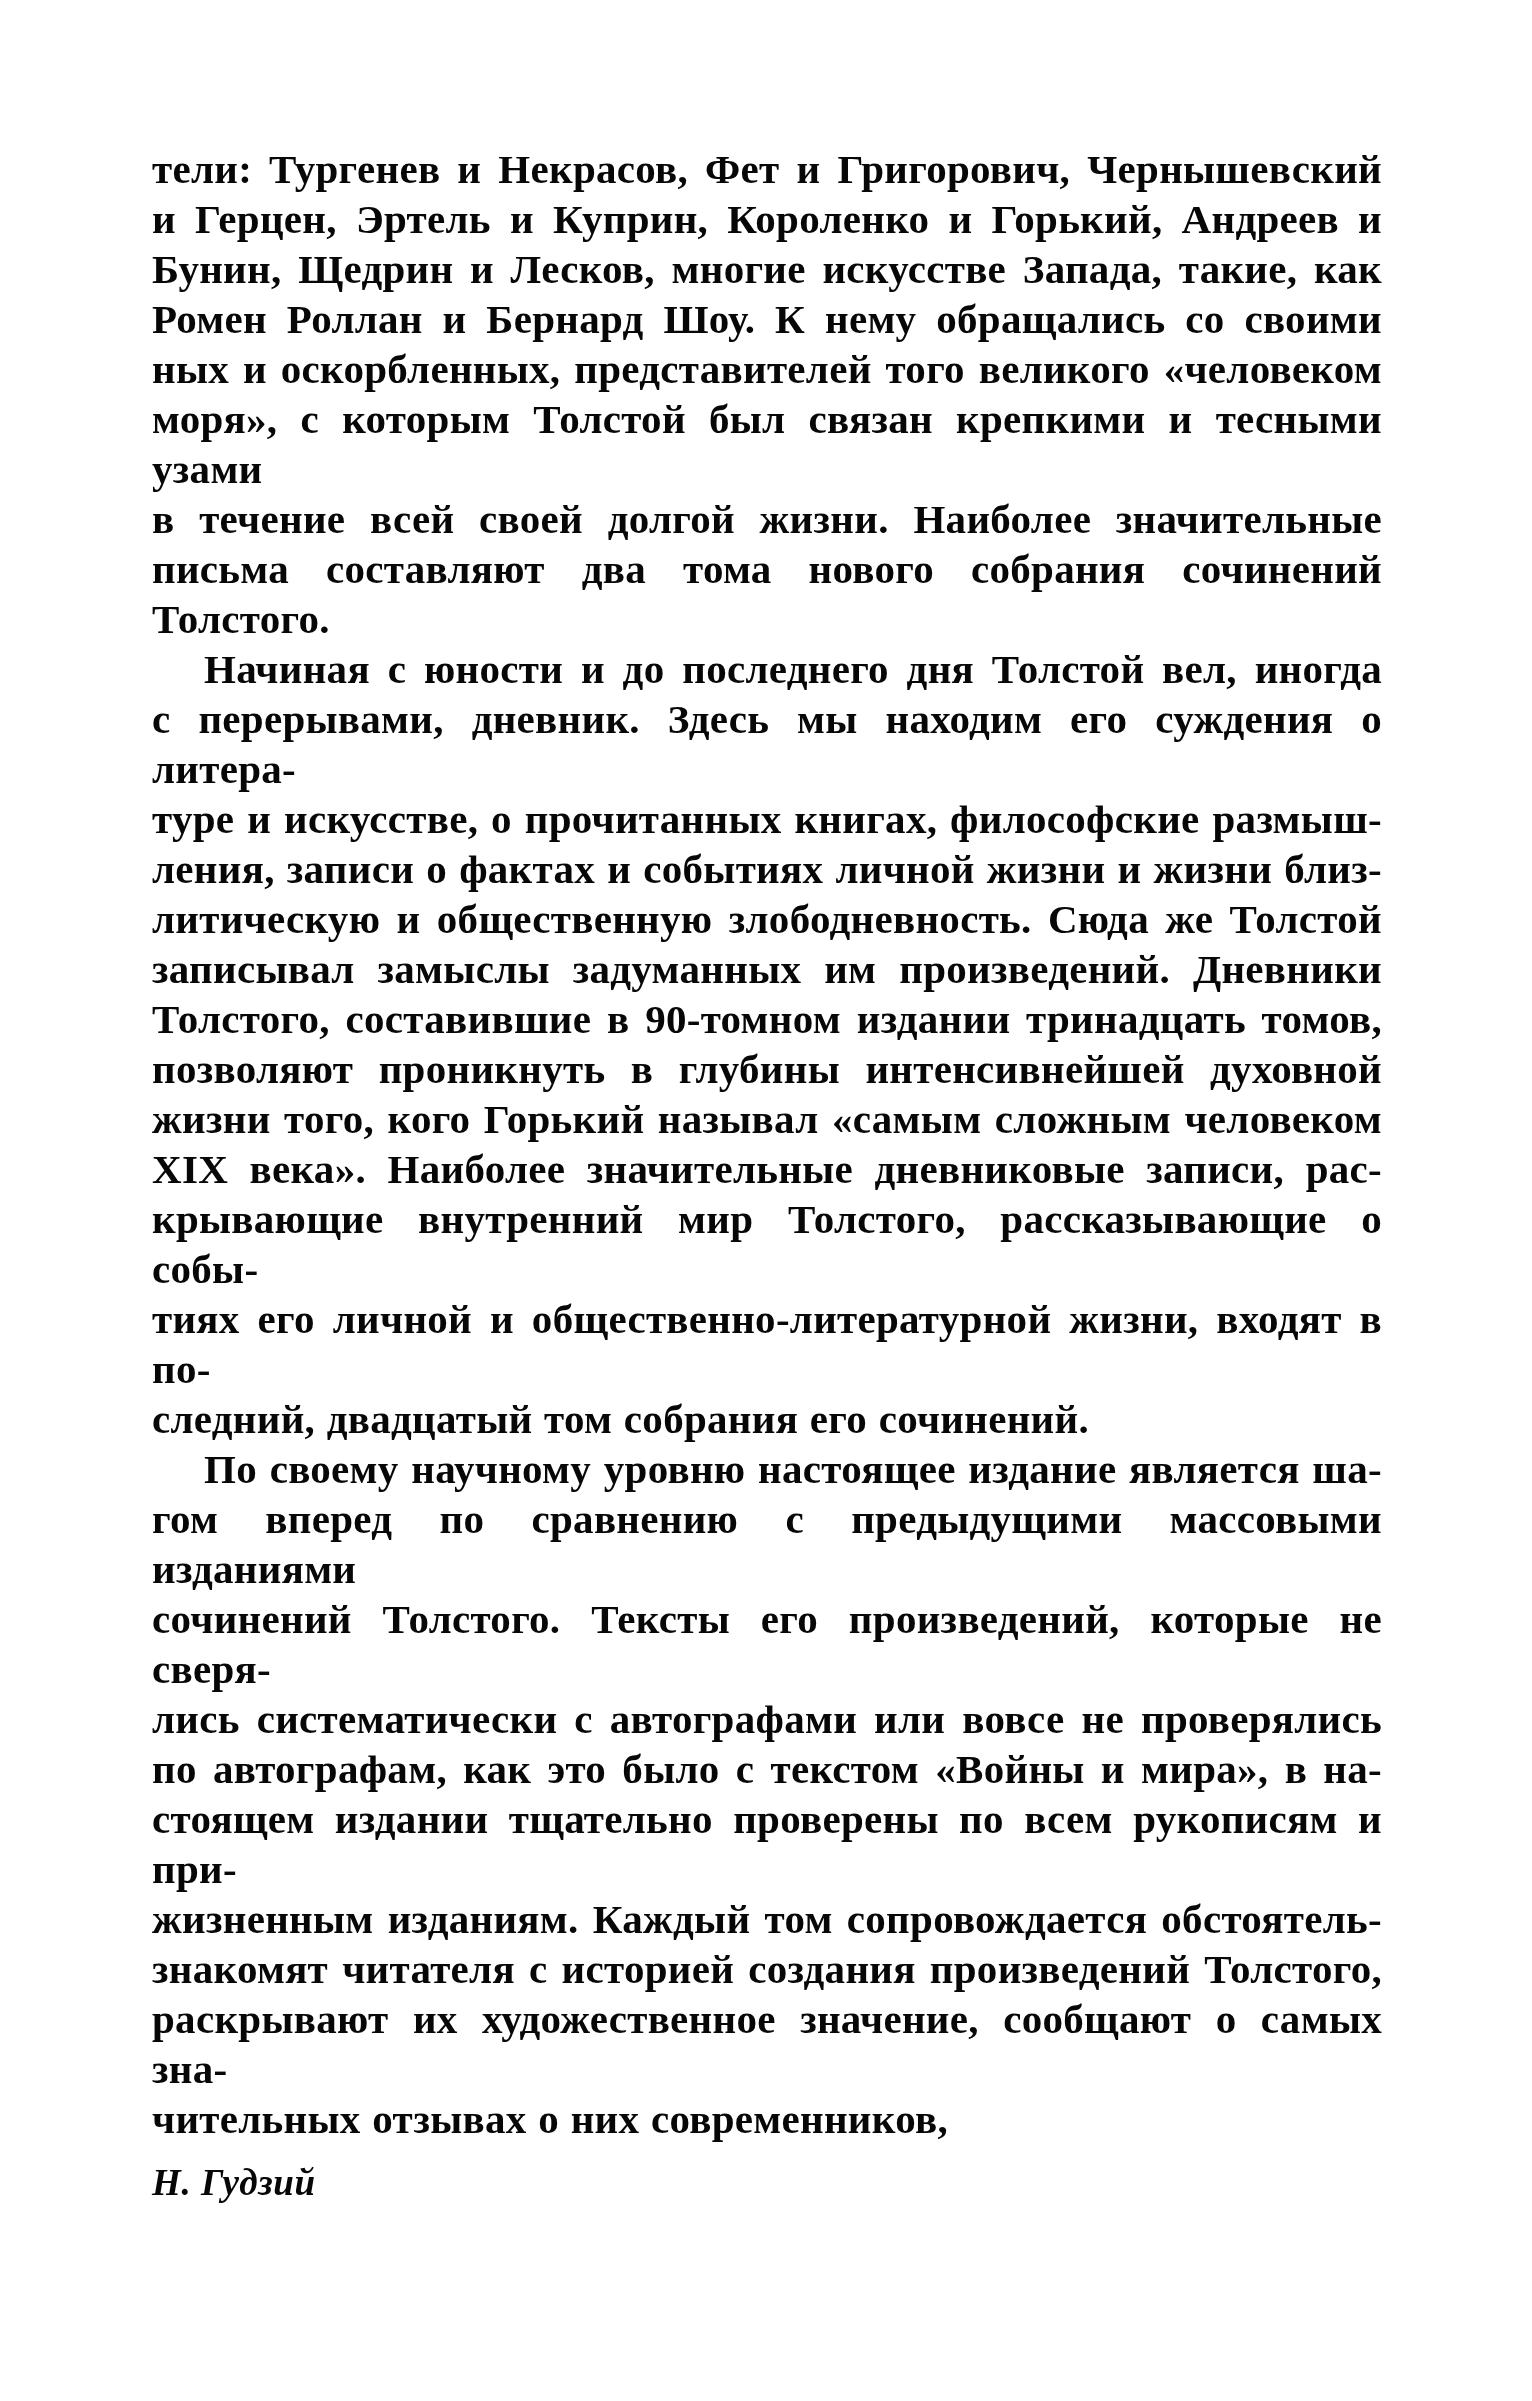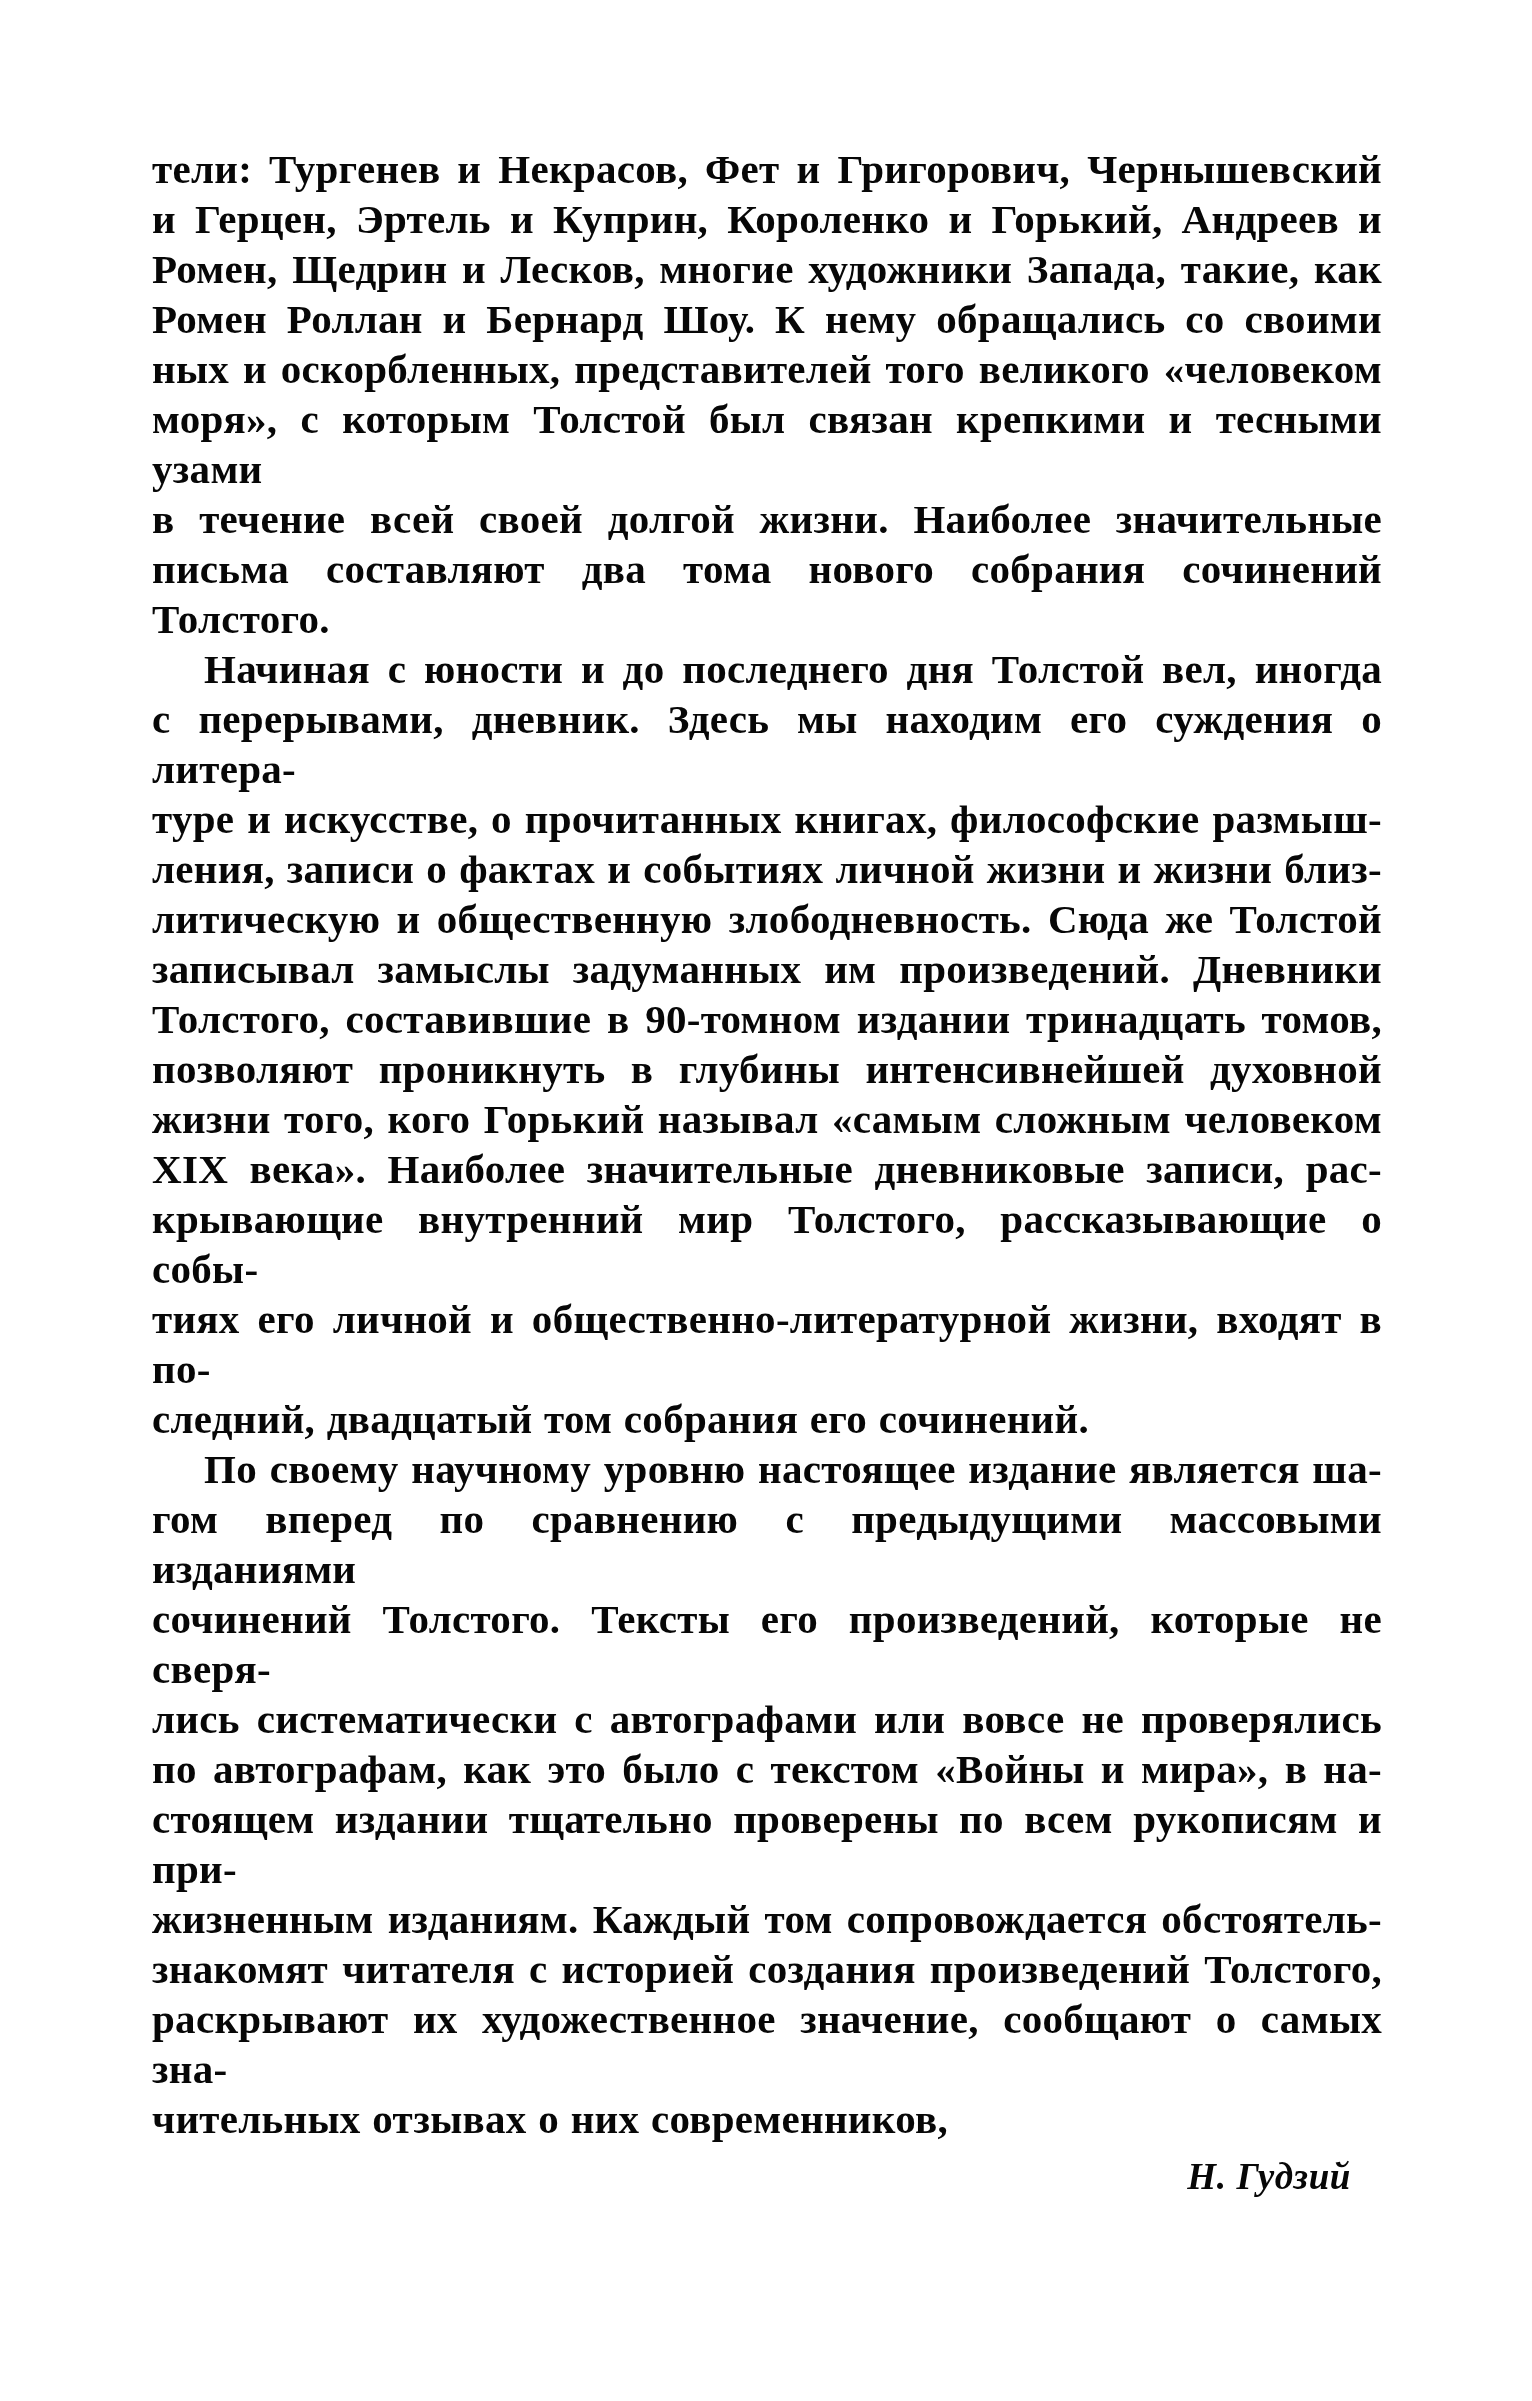--- a/index.html
+++ b/index.html
@@ -31,40 +31,40 @@
     text-align-last: justify;
     word-spacing: 1.1px;
   }
   .line.last {
     text-align-last: left;
   }
   .line.indent {
     text-indent: 52px;
   }
   .signature {
-    margin-top: 7px;
+    margin-top: 13px;
     padding-right: 31px;
     font-size: 37px;
     line-height: 52px;
     font-style: italic;
     font-weight: 700;
-    text-align: right;
+    text-align: left;
     letter-spacing: 0.6px;
   }
 </style>
 </head>
 <body>
 
 <div class="page">
   <div class="text-block">
 
   <div>
         <div class="line">тели: Тургенев и Некрасов, Фет и Григорович, Чернышевский</div>
         <div class="line">и Герцен, Эртель и Куприн, Короленко и Горький, Андреев и</div>
-        <div class="line">Ромен, Щедрин и Лесков, многие художники Запада, такие, как</div>
+        <div class="line">Бунин, Щедрин и Лесков, многие искусстве Запада, такие, как</div>
         <div class="line">Ромен Роллан и Бернард Шоу. К нему обращались со своими</div>
         <div class="line">ных и оскорбленных, представителей того великого «человеком</div>
         <div class="line">моря», с которым Толстой был связан крепкими и тесными узами</div>
         <div class="line">в течение всей своей долгой жизни. Наиболее значительные</div>
         <div class="line">письма составляют два тома нового собрания сочинений Толстого.</div>
       </div>
       <div>
         <div class="line indent">Начиная с юности и до последнего дня Толстой вел, иногда</div>
         <div class="line">с перерывами, дневник. Здесь мы находим его суждения о литера-</div>
         <div class="line">туре и искусстве, о прочитанных книгах, философские размыш-</div>

